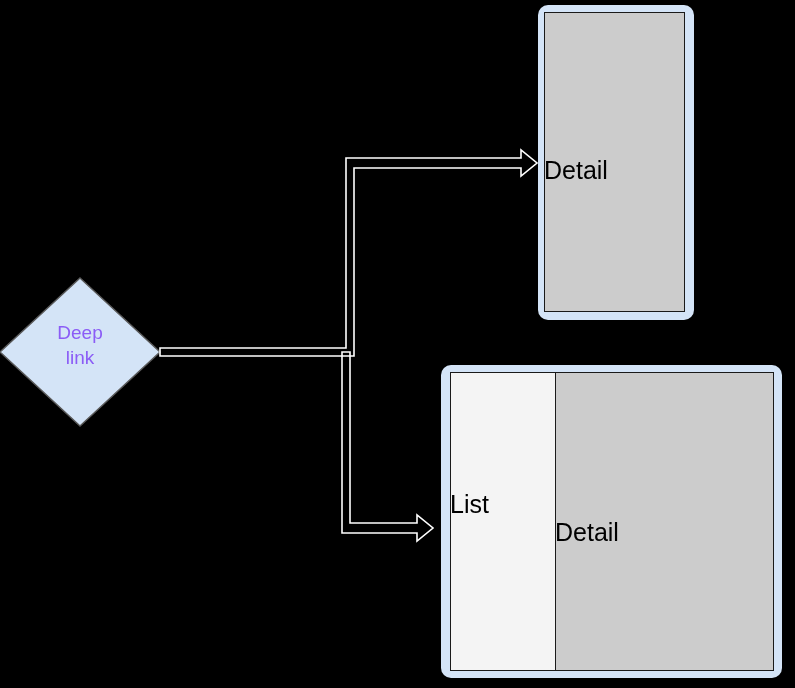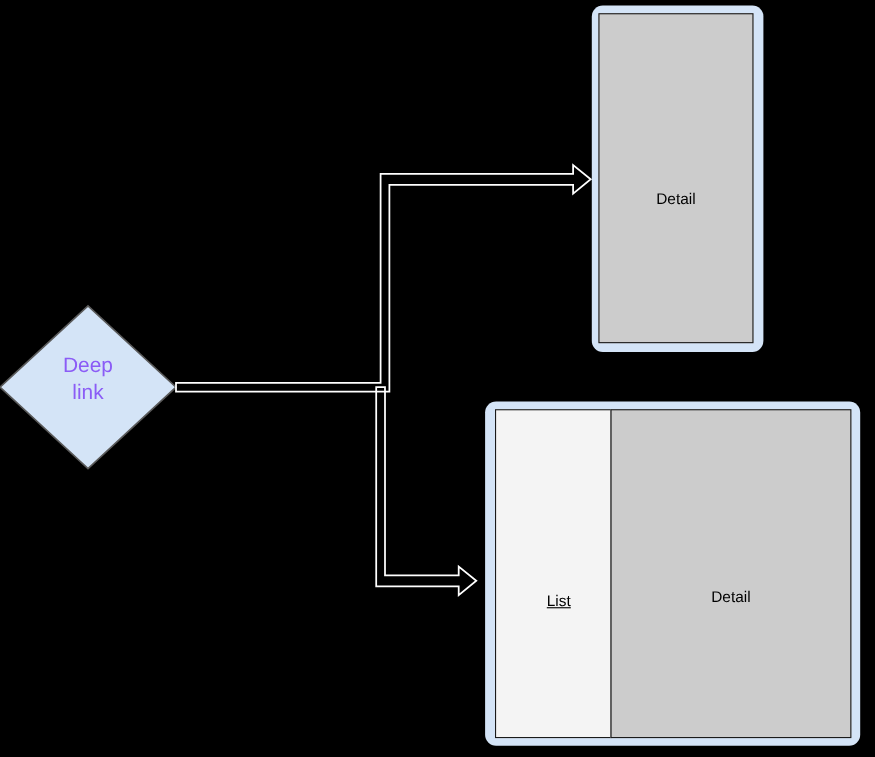--- a/index.html
+++ b/index.html
@@ -55,35 +55,34 @@
     box-sizing: border-box;
   }
   .pane-detail {
     position: absolute;
     background: #cccccc;
     border: 1px solid #1a1a1a;
     box-sizing: border-box;
   }
   .card-label {
     position: absolute;
-    text-align: center;
-    font-size: 14px;
+    text-align: left;
+    font-size: 25px;
     color: #000000;
     pointer-events: none;
-    margin-top: 16px;
   }
   
   #top-card-frame { left: 538px; top: 5px; width: 156px; height: 315px; }
   #top-card-screen { left: 544px; top: 12px; width: 141px; height: 300px; }
   #top-card-label  { left: 544px; top: 156px; width: 141px; }
   
   #bottom-card-frame { left: 441px; top: 365px; width: 341px; height: 313px; }
   #bottom-card-list   { left: 450px; top: 372px; width: 106px; height: 299px; }
   #bottom-card-detail { left: 555px; top: 372px; width: 219px; height: 299px; }
-  #bottom-card-list-label   { left: 450px; top: 522px; width: 116px; text-decoration: underline; }
+  #bottom-card-list-label   { left: 450px; top: 490px; width: 116px; }
   #bottom-card-detail-label { left: 555px; top: 518px; width: 219px; }
 </style>
 </head>
 <body>
 
 <div id="canvas">
 
   <svg class="svg-layer" viewBox="0 0 795 688">
 
     <g>

